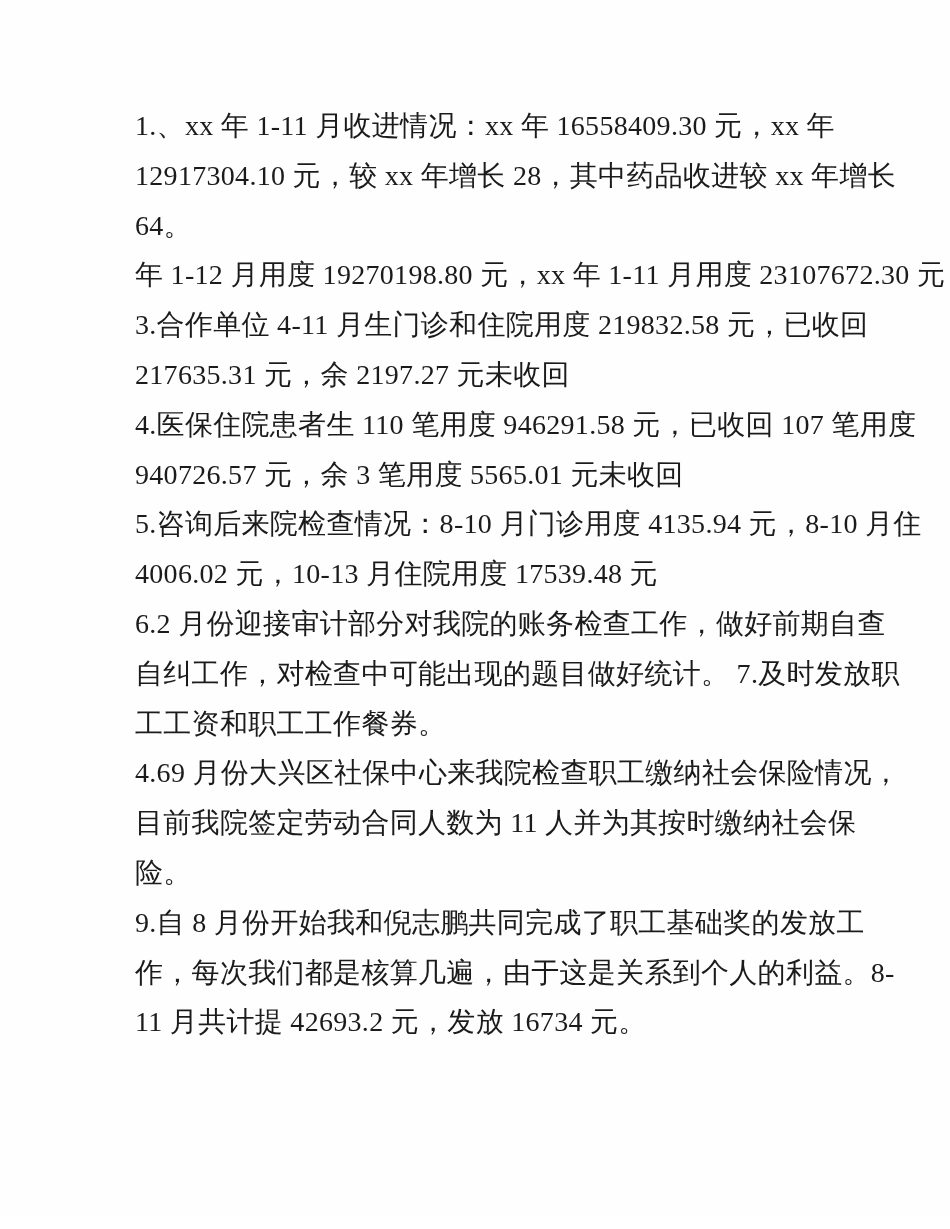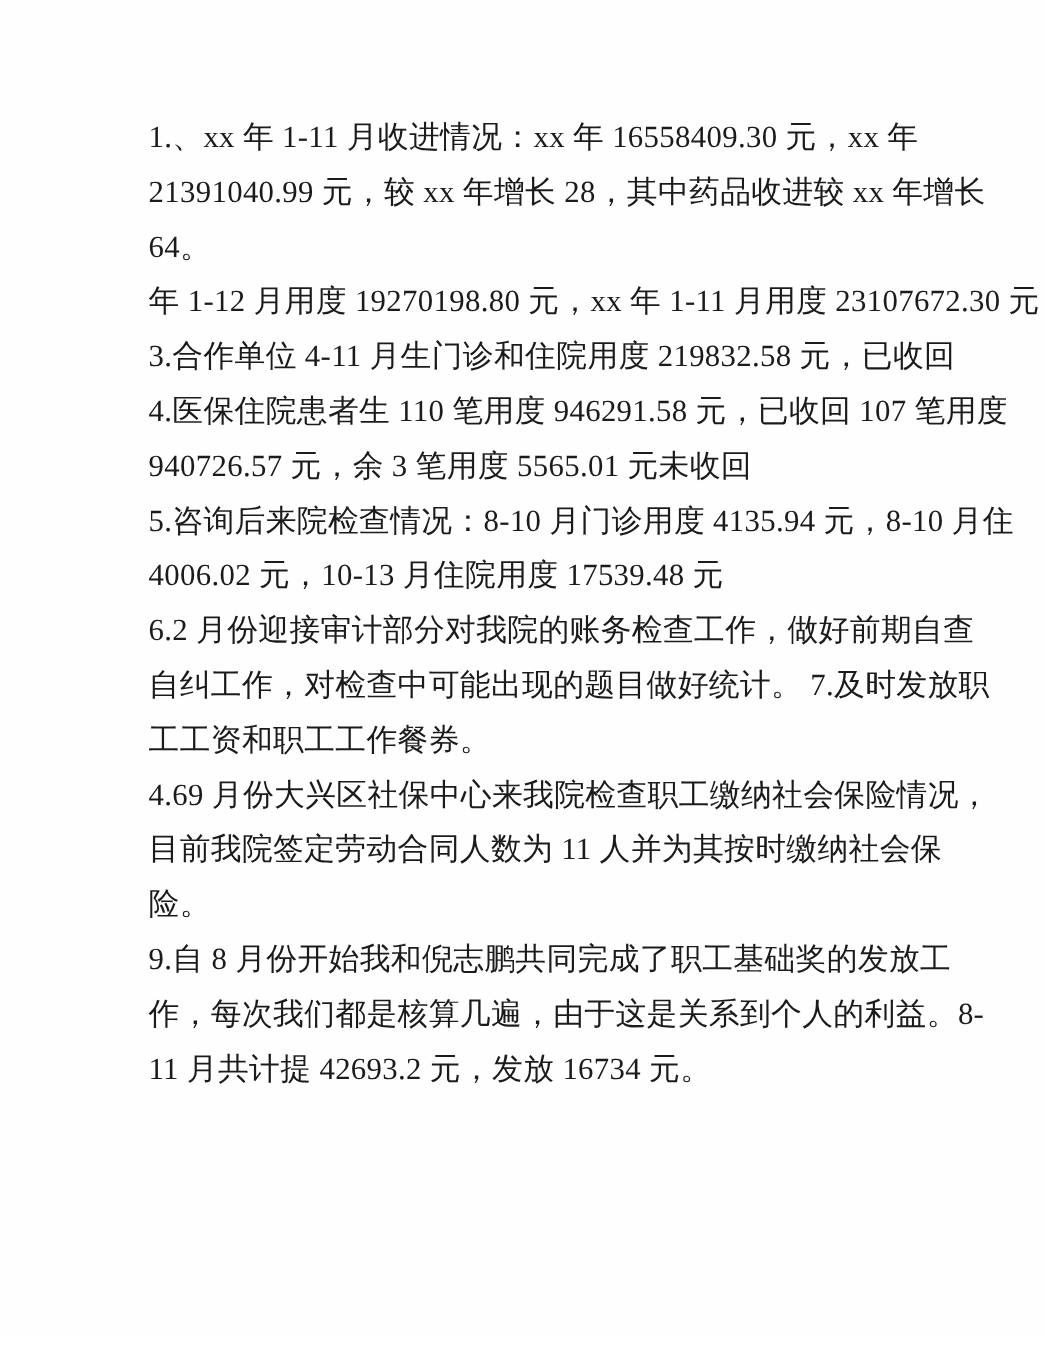--- a/index.html
+++ b/index.html
@@ -35,24 +35,25 @@
     white-space: nowrap;
     letter-spacing: 0.3px;
   }
 </style>
 </head>
 <body>
 
 <div class="page">
   <div class="doc-body">
     <div class="text-line">1.、xx 年 1-11 月收进情况：xx 年 16558409.30 元，xx 年</div>
-    <div class="text-line">21391040.99 元，较 xx 年增长 28，其中药品收进较 xx 年增长</div>
+    <div class="text-line">12917304.10 元，较 xx 年增长 28，其中药品收进较 xx 年增长</div>
     <div class="text-line">64。</div>
     <div class="text-line">年 1-12 月用度 19270198.80 元，xx 年 1-11 月用度 23107672.30 元</div>
     <div class="text-line">3.合作单位 4-11 月生门诊和住院用度 219832.58 元，已收回</div>
+    <div class="text-line">217635.31 元，余 2197.27 元未收回</div>
     <div class="text-line">4.医保住院患者生 110 笔用度 946291.58 元，已收回 107 笔用度</div>
     <div class="text-line">940726.57 元，余 3 笔用度 5565.01 元未收回</div>
     <div class="text-line">5.咨询后来院检查情况：8-10 月门诊用度 4135.94 元，8-10 月住</div>
     <div class="text-line">4006.02 元，10-13 月住院用度 17539.48 元</div>
     <div class="text-line">6.2 月份迎接审计部分对我院的账务检查工作，做好前期自查</div>
     <div class="text-line">自纠工作，对检查中可能出现的题目做好统计。 7.及时发放职</div>
     <div class="text-line">工工资和职工工作餐券。</div>
     <div class="text-line">4.69 月份大兴区社保中心来我院检查职工缴纳社会保险情况，</div>
     <div class="text-line">目前我院签定劳动合同人数为 11 人并为其按时缴纳社会保</div>
     <div class="text-line">险。</div>

